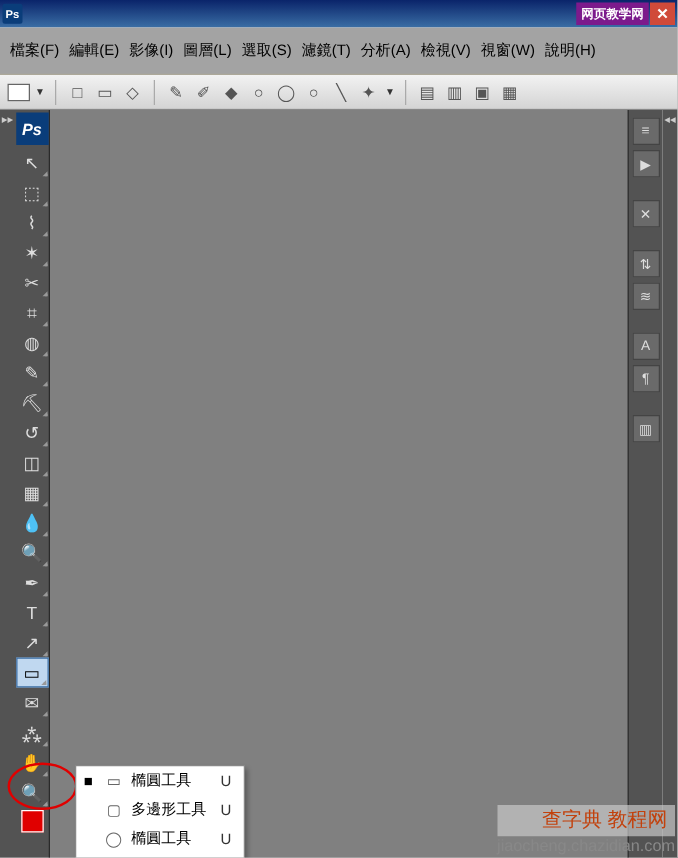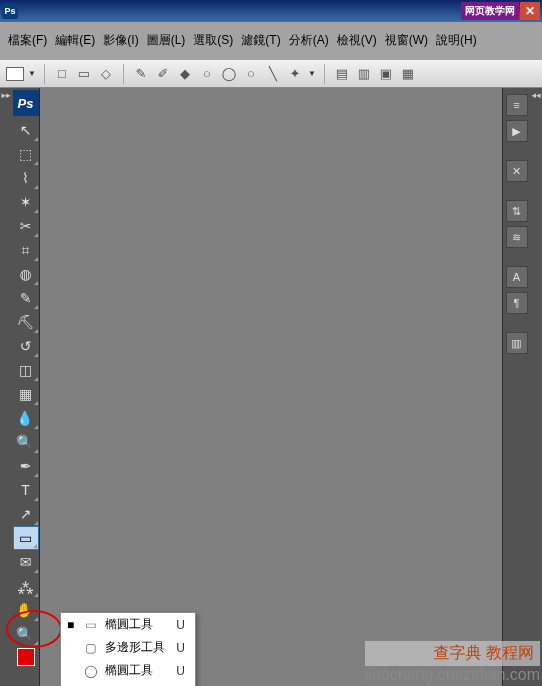--- a/index.html
+++ b/index.html
@@ -34,21 +34,21 @@
 .sw-fg { width: 18px; height: 18px; background: #e00000; border: 1px solid #fff; z-index: 2; }
 .flyout { position: absolute; left: 60px; top: 524px; background: #fff; border: 1px solid #888; box-shadow: 2px 2px 4px rgba(0,0,0,0.3); font-size: 12px; z-index: 100; }
 .flyout-row { display: flex; align-items: center; padding: 3px 10px 3px 6px; gap: 6px; }
 .flyout-row .bullet { width: 10px; display: inline-block; }
 .flyout-row .fico { width: 16px; height: 16px; display: flex; align-items: center; justify-content: center; color: #666; }
 .flyout-row .lbl { flex: 1; white-space: nowrap; }
 .flyout-row .sc { color: #333; width: 14px; text-align: right; }
 .red-circle { position: absolute; left: 6px; top: 522px; width: 56px; height: 38px; border: 2px solid #e00000; border-radius: 50%; z-index: 99; pointer-events: none; }
 .wm-bottom { position: absolute; right: 2px; bottom: 2px; text-align: right; }
 .wm-bottom .wm1 { background: rgba(200,200,200,0.7); color: #c2410c; font-size: 16px; padding: 2px 6px; }
-.wm-bottom .wm2 { color: #888; font-size: 16px; }
+.wm-bottom .wm2 { color: #888; font-size: 13px; }
 </style>
 </head>
 <body>
 
 <div class="titlebar">
   <div class="ps-ico">Ps</div>
   <div class="spacer"></div>
   <div class="watermark-top">
     <span>网页教学网</span>
   </div>

